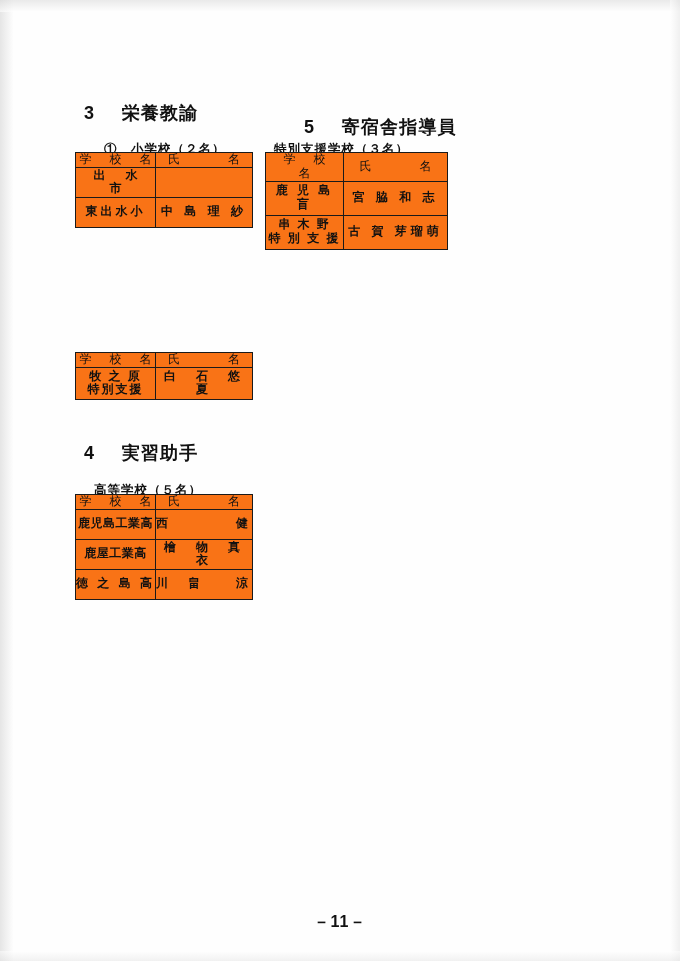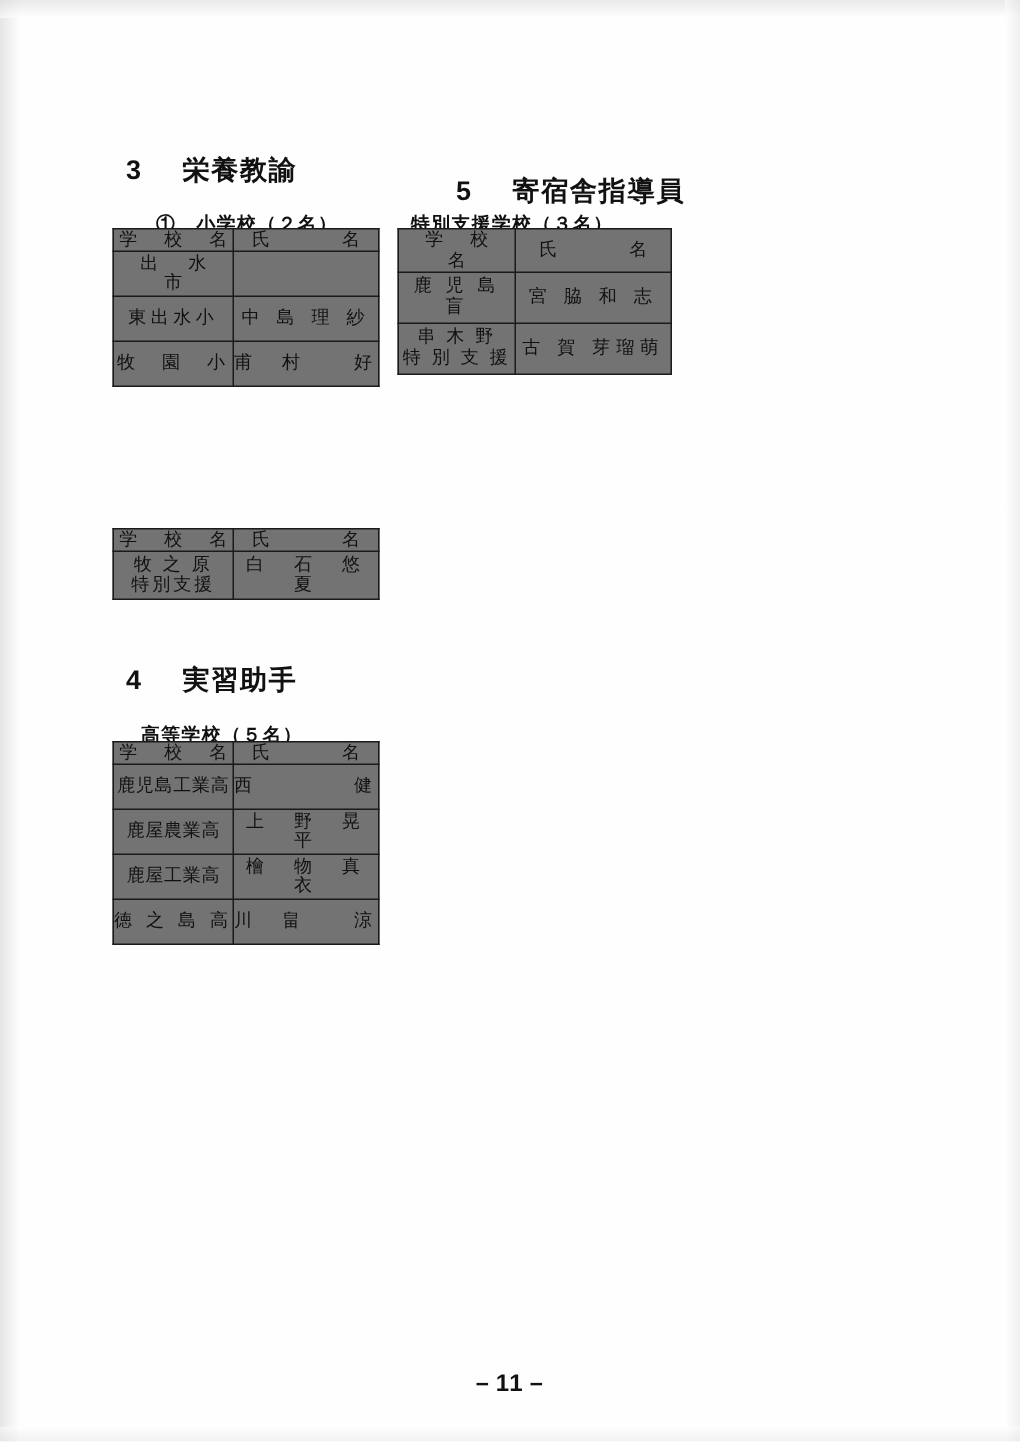--- a/index.html
+++ b/index.html
@@ -61,26 +61,26 @@
     font-size: 12.5px;
     letter-spacing: 1.0px;
     white-space: nowrap;
     margin-top: 10px;
   }
 
   table.grid {
     position: absolute;
     border-collapse: collapse;
     table-layout: fixed;
-    background: #737373;
+    background: #f97316;
   }
   table.grid td, table.grid th {
     border: 1px solid #1a1a1a;
     font-size: 12px;
-    font-weight: normal;
+    font-weight: bold;
     text-align: center;
     vertical-align: middle;
     padding: 0;
     line-height: 1.15;
     color: #111;
   }
   table.grid th {
     font-weight: normal;
     letter-spacing: 3px;
     padding-left: 3px;
@@ -135,24 +135,20 @@
     </thead>
     <tbody>
       <tr style="height:30px;">
         <td class="cell-city">出　水　市</td>
         <td></td>
       </tr>
       <tr style="height:30px;">
         <td class="sp-mid">東出水小</td>
         <td class="sp-name">中 島 理 紗</td>
       </tr>
-      <tr style="height:30px;">
-        <td class="sp-mid">牧　園　小</td>
-        <td class="sp-name">甫　村　　好</td>
-      </tr>
     </tbody>
   </table>
 
 
   <table class="grid" style="left:75px; top:352px; width:177px;">
     <colgroup>
         <col style="width:80px">
         <col style="width:97px">
       </colgroup>
     <thead>
@@ -188,24 +184,20 @@
         <th>学　校　名</th>
         <th>氏　　　名</th>
       </tr>
     </thead>
     <tbody>
       <tr style="height:30px;">
         <td class="small-sch">鹿児島工業高</td>
         <td class="sp-name">西　　　　健</td>
       </tr>
       <tr style="height:30px;">
-        <td class="small-sch">鹿屋農業高</td>
-        <td class="sp-name">上　野　晃　平</td>
-      </tr>
-      <tr style="height:30px;">
         <td class="small-sch">鹿屋工業高</td>
         <td class="sp-name">檜　物　真　衣</td>
       </tr>
       <tr style="height:30px;">
         <td class="sp-mid">徳 之 島 高</td>
         <td class="sp-name">川　畠　　涼</td>
       </tr>
     </tbody>
   </table>
 

